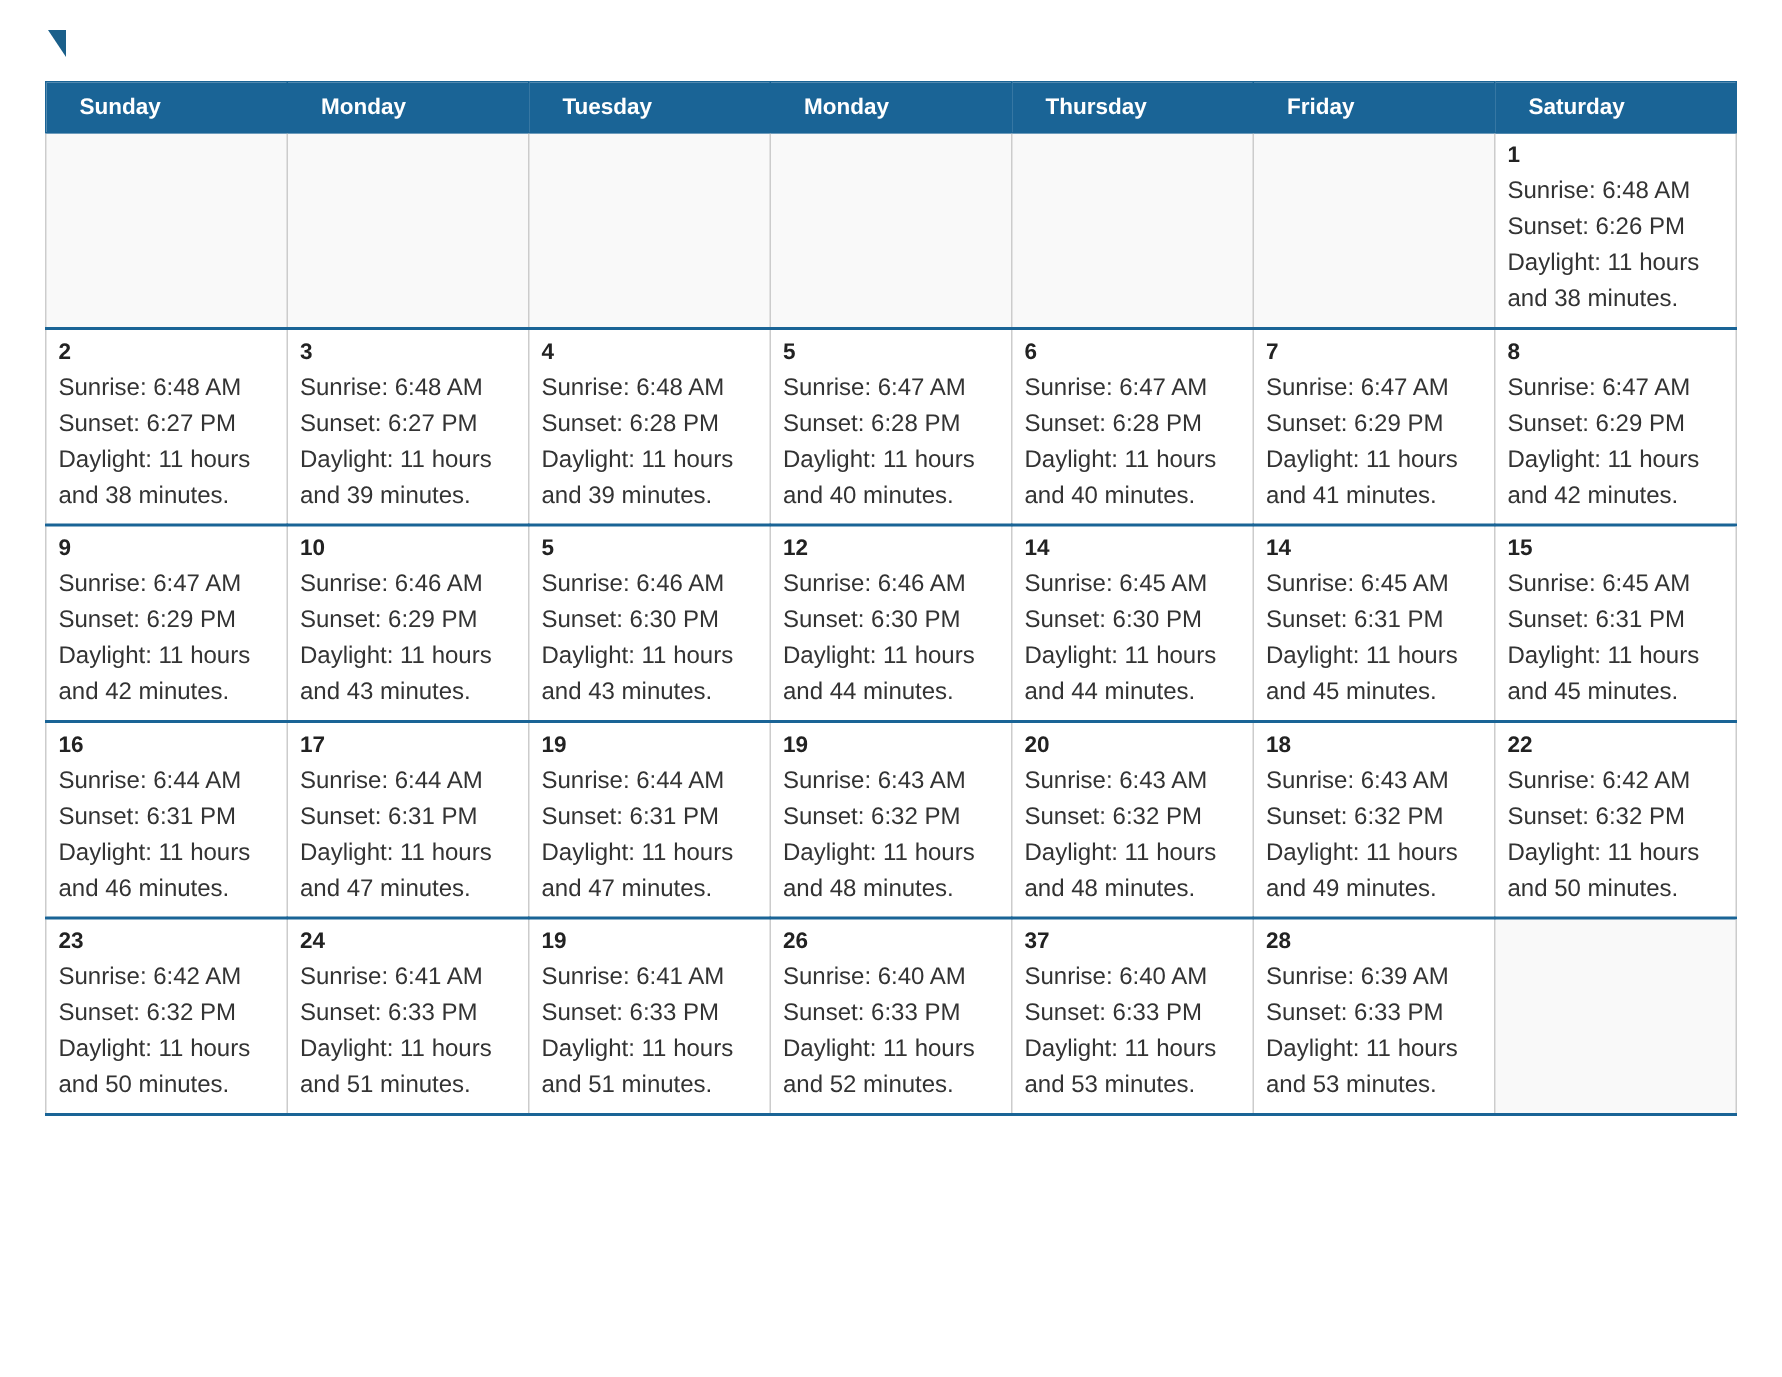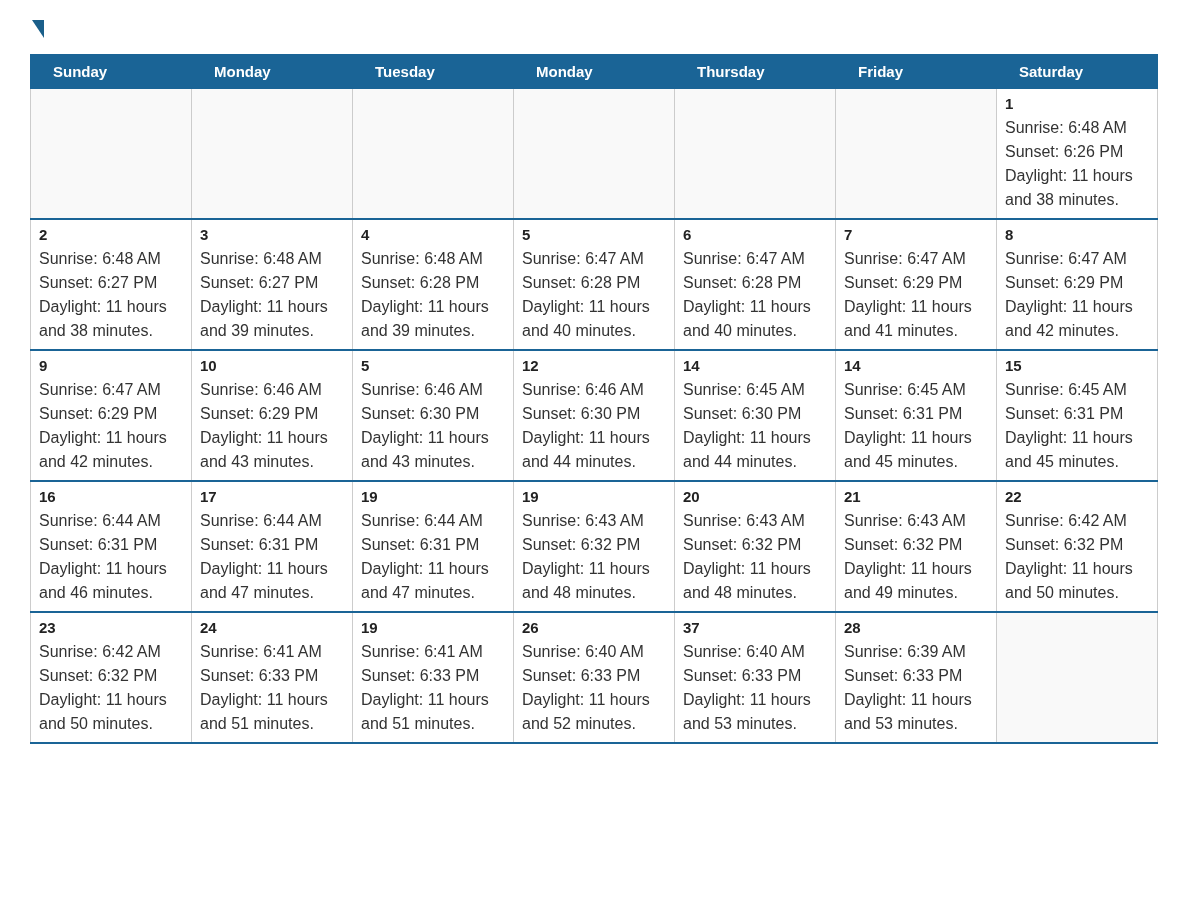--- a/index.html
+++ b/index.html
@@ -279,21 +279,21 @@
 and 48 minutes.</div>
         </td>
         <td>
           <span class="day-num">20</span>
           <div class="day-info">Sunrise: 6:43 AM
 Sunset: 6:32 PM
 Daylight: 11 hours
 and 48 minutes.</div>
         </td>
         <td>
-          <span class="day-num">21</span>
+          <span class="day-num">18</span>
           <div class="day-info">Sunrise: 6:43 AM
 Sunset: 6:32 PM
 Daylight: 11 hours
 and 49 minutes.</div>
         </td>
         <td>
           <span class="day-num">22</span>
           <div class="day-info">Sunrise: 6:42 AM
 Sunset: 6:32 PM
 Daylight: 11 hours

